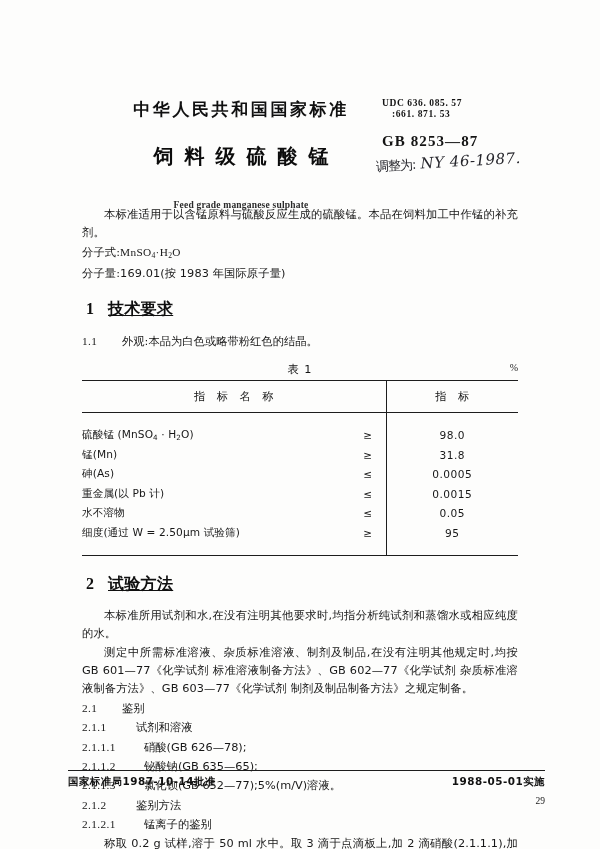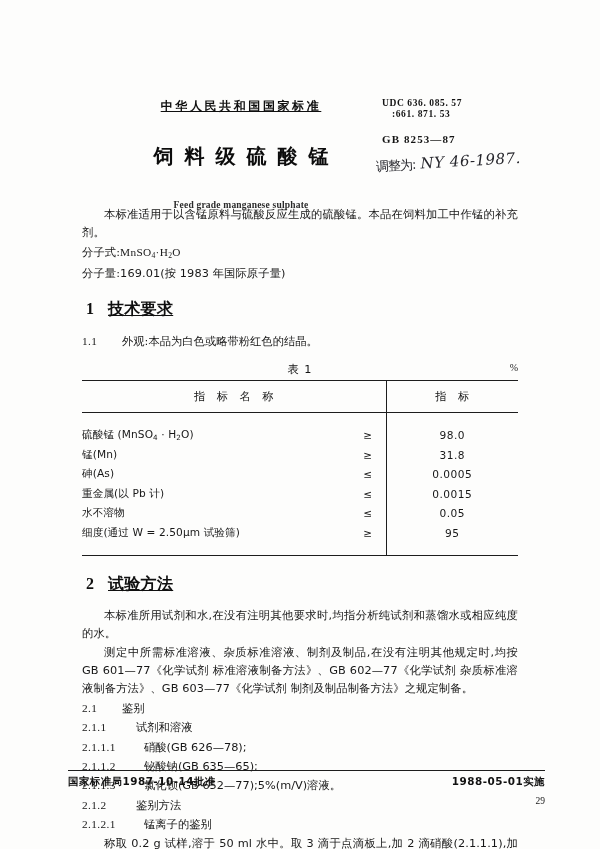--- a/index.html
+++ b/index.html
@@ -29,26 +29,25 @@
 
   
   .hdr-zone { position: relative; height: 206px; }
 
   .nat-std {
     position: absolute;
     left: 28px;
     top: 98px;
     width: 262px;
     text-align: center;
-    font-size: 12px;
+    font-size: 17px;
     font-weight: bold;
     letter-spacing: 2.6px;
     font-family: "DejaVu Sans", "Liberation Sans", sans-serif;
     color: #101010;
-    text-decoration: underline;
   }
   .main-title {
     position: absolute;
     left: 28px;
     top: 143px;
     width: 262px;
     text-align: center;
     font-size: 20px;
     font-weight: bold;
     letter-spacing: 11px;
@@ -83,21 +82,21 @@
   }
   .udc .l2 {
     display: block;
     padding-left: 10px;
     margin-top: 1px;
   }
   .gb-no {
     position: absolute;
     left: 300px;
     top: 133px;
-    font-size: 11px;
+    font-size: 15px;
     font-weight: bold;
     font-family: "Liberation Serif", serif;
     letter-spacing: 1.1px;
     white-space: nowrap;
     color: #141414;
   }
   .handwrite {
     position: absolute;
     left: 294px;
     top: 157px;

